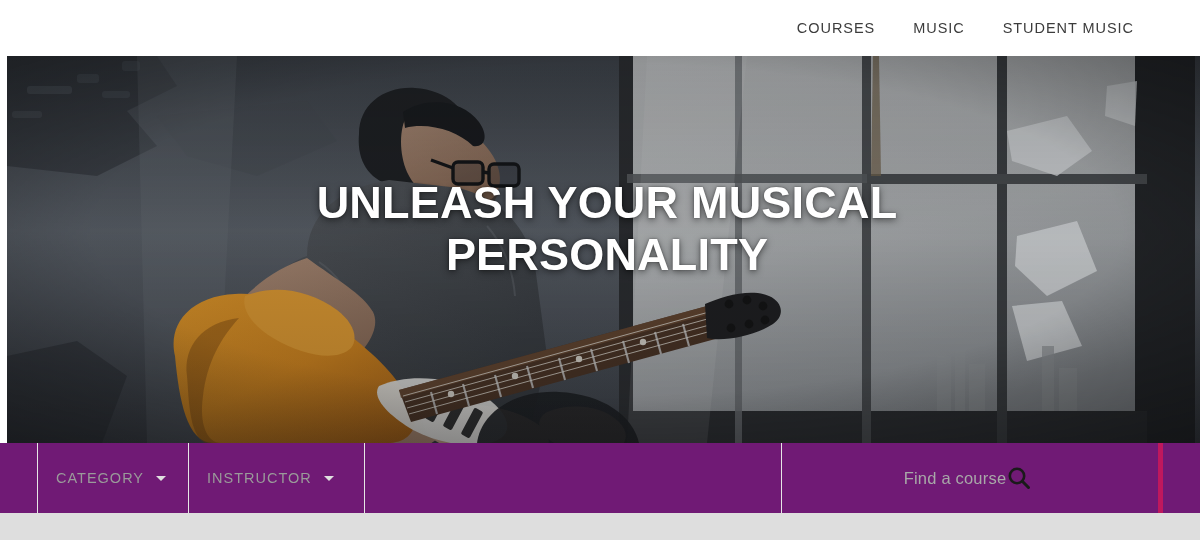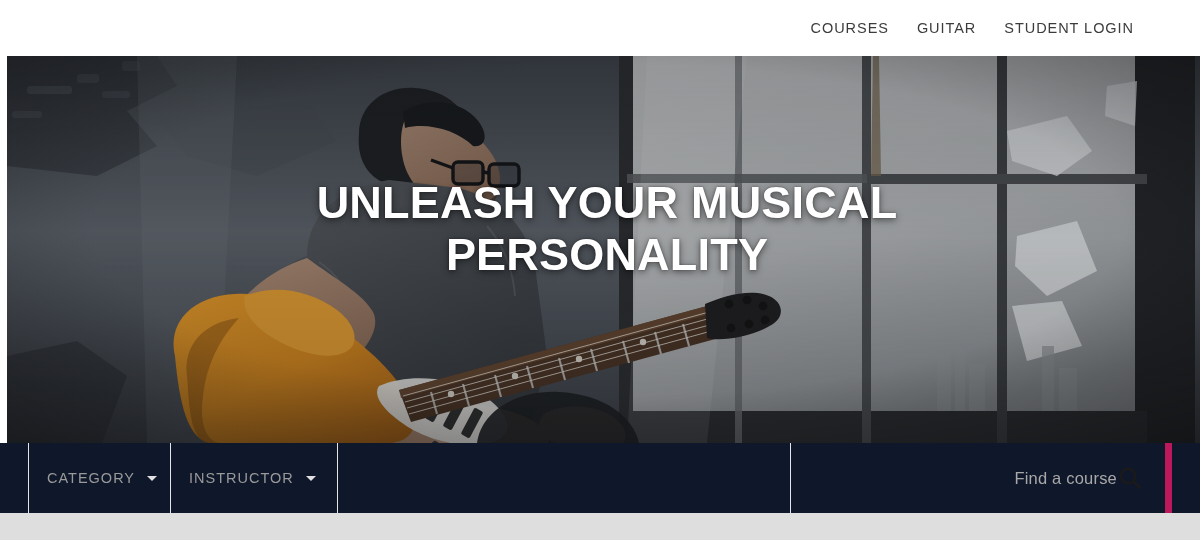--- a/index.html
+++ b/index.html
@@ -19,21 +19,21 @@
   }
   .logo{
     position:absolute; left:22px; top:2px;
     width:190px; height:52px;
   }
   .logo svg{ display:block; }
 
   .nav{
     position:absolute; right:66px; top:0;
     height:56px;
-    display:flex; align-items:center; gap:28px;
+    display:flex; align-items:center; gap:38px;
   }
   .nav a{
     color:#3c3c3c;
     font-size:14.5px;
     letter-spacing:.95px;
     text-decoration:none;
     white-space:nowrap;
     font-weight:400;
   }
 
@@ -78,40 +78,40 @@
     line-height:31px;
     font-weight:700;
     letter-spacing:.1px;
     text-shadow:0 2px 6px rgba(0,0,0,.6), 0 0 2px rgba(0,0,0,.45);
   }
 
   
   .filterbar{
     position:absolute; left:0; top:443px;
     width:1200px; height:70px;
-    background:#0f172a;
-    display:flex; align-items:stretch;
+    background:#701a75;
+    display:flex; align-items:stretch;gap:9px;
   }
   .fb-edge{ width:28px; flex:0 0 28px; }
 
   .fb-cell{
     position:relative;
     display:flex; align-items:center;
     border-left:1px solid #e6e6e6;
     padding:0 18px;
     height:70px;
   }
   .fb-cell.category{ width:142px; }
   .fb-cell.instructor{ width:167px; }
   .fb-cell.spacer{ flex:1 1 auto; }
   .fb-cell.search{
     width:382px;
-    border-right:7px solid #be185d;
+    border-right:5px solid #be185d;
     padding-left:18px; padding-right:22px;
-    justify-content:flex-end;
+    justify-content:center;
   }
 
   .fb-label{
     color:#9a9a9a;
     font-size:14.5px;
     letter-spacing:1px;
     white-space:nowrap;
   }
   .caret{
     margin-left:12px;
@@ -136,22 +136,22 @@
   }
 </style>
 </head>
 <body>
 
 <div class="header">
 
 
   <nav class="nav">
     <a href="#">COURSES</a>
-    <a href="#">GUITAR</a>
-    <a href="#">STUDENT LOGIN</a>
+    <a href="#">MUSIC</a>
+    <a href="#">STUDENT MUSIC</a>
   </nav>
 </div>
 
 <div class="hero">
 
   <div class="hero-photo">
     <svg viewBox="0 0 1200 387" preserveAspectRatio="none" xmlns="http://www.w3.org/2000/svg">
       <defs>
         <linearGradient id="wallG" x1="0" y1="0" x2="0" y2="1">
           <stop offset="0%" stop-color="#3f444b"></stop>

